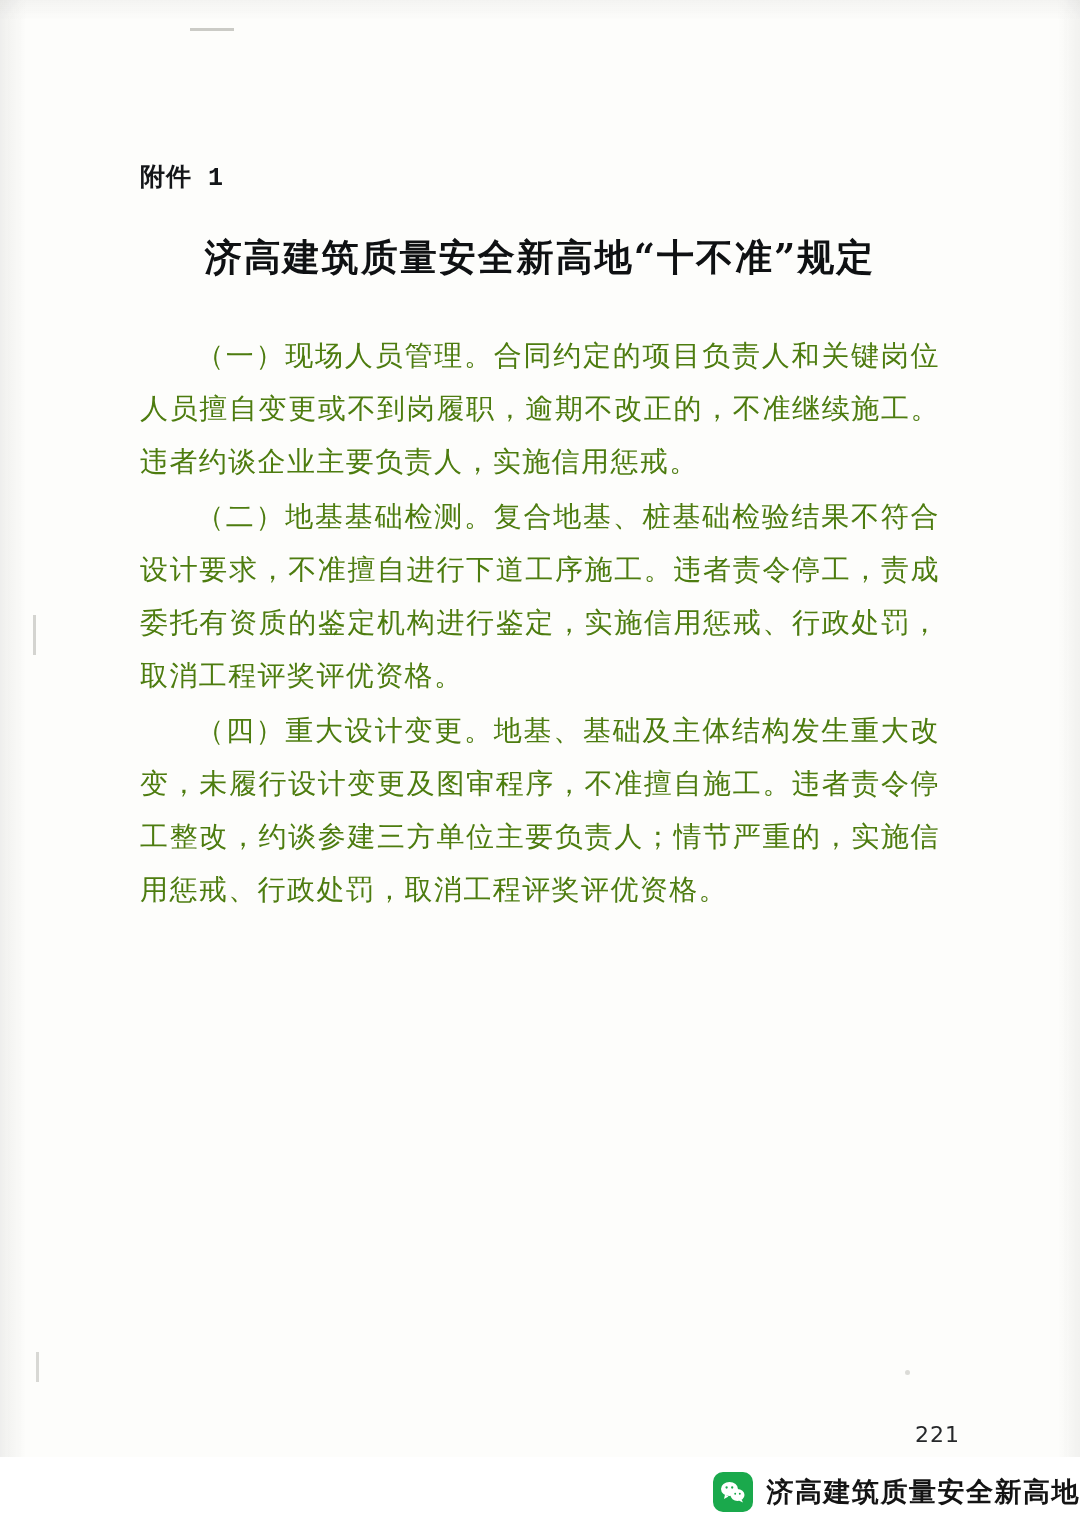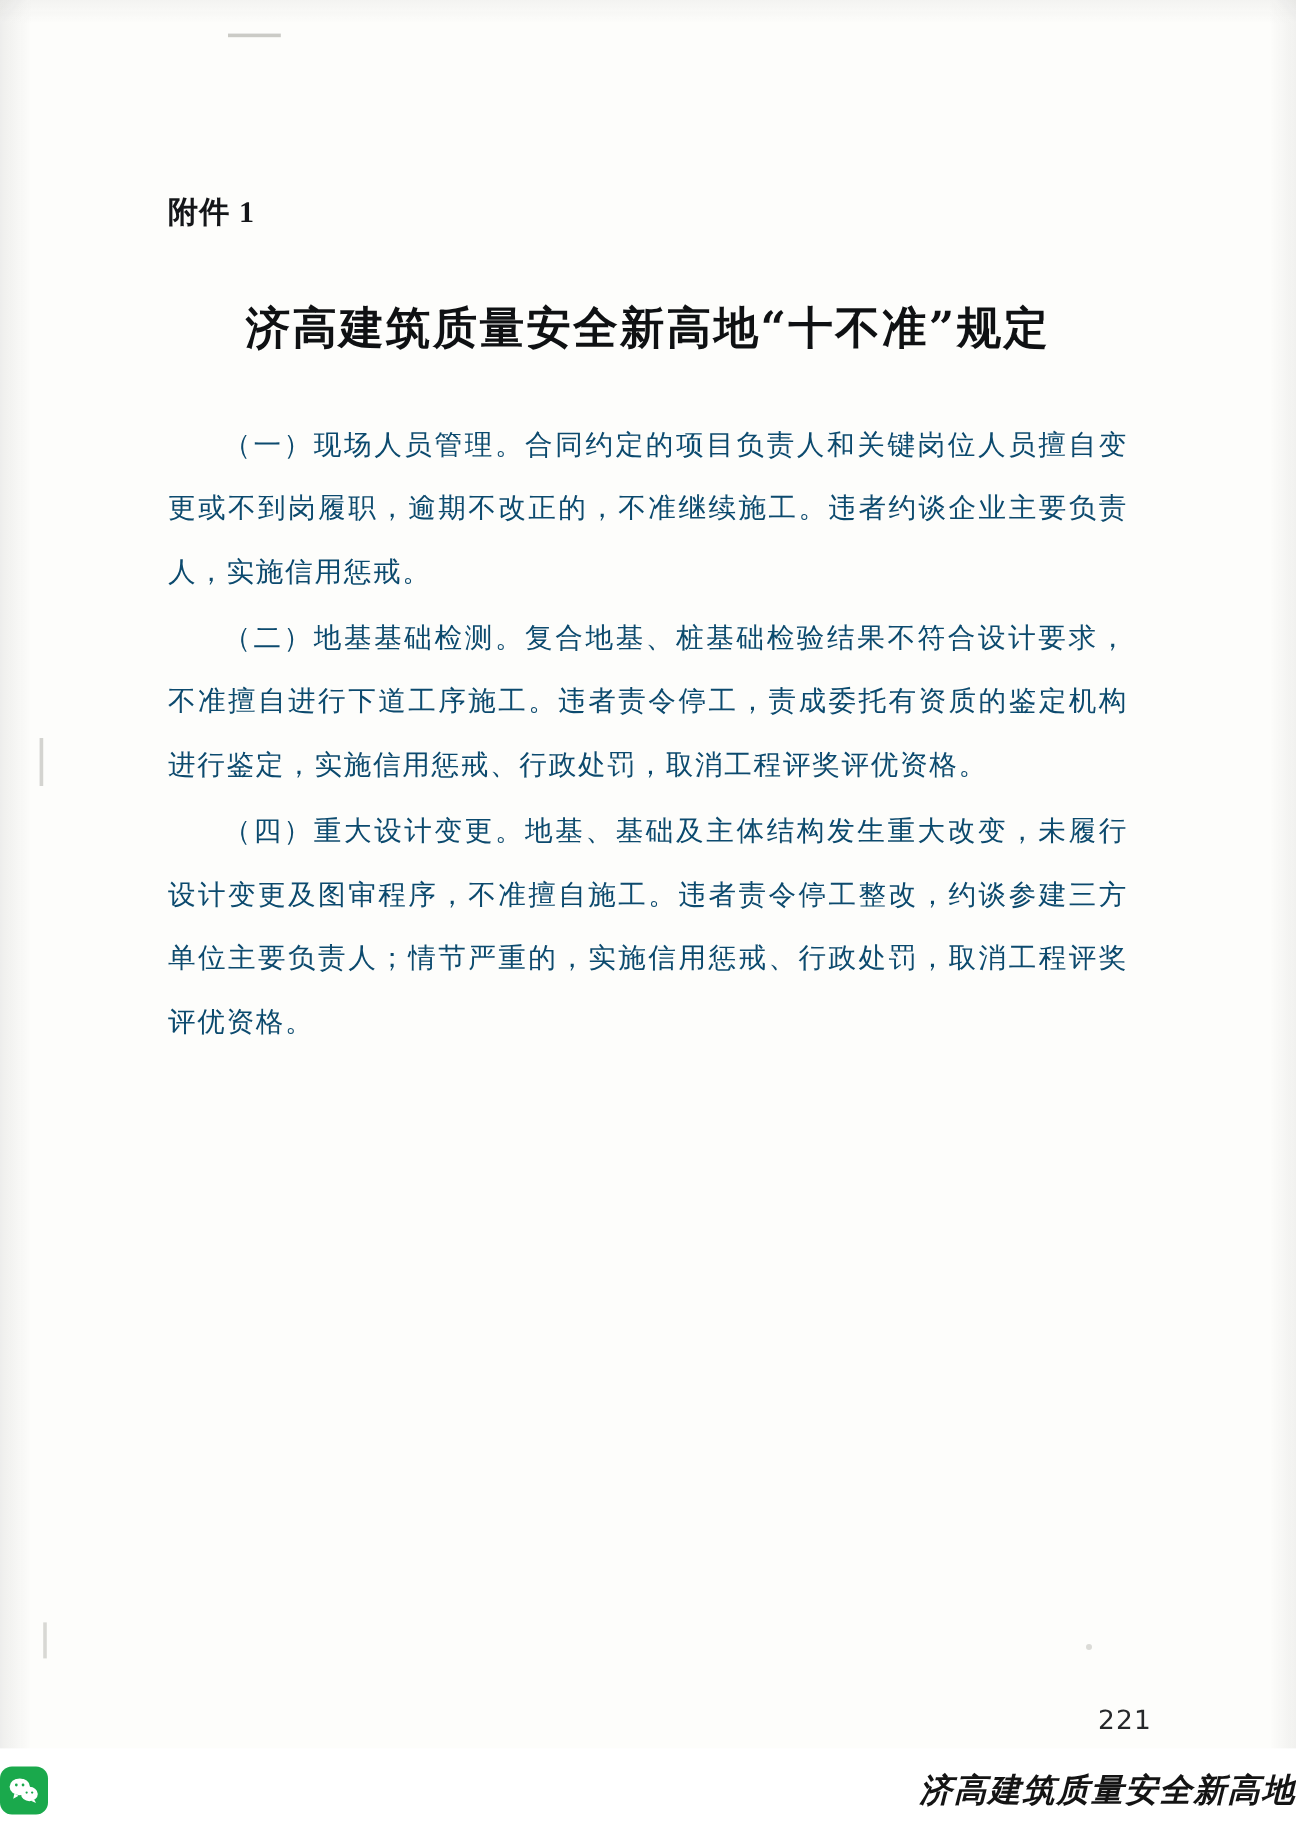--- a/index.html
+++ b/index.html
@@ -66,45 +66,45 @@
     position: absolute;
     left: 140px;
     top: 160px;
     width: 800px;
   }
 
   .attachment-label {
     font-size: 25px;
     font-weight: 700;
     letter-spacing: 1px;
-    font-family: Liberation Serif, serif;
+    font-family: Liberation Mono, monospace;
     color: #141619;
-    margin-bottom: 56px;
+    margin-bottom: 40px;
   }
 
   .doc-title {
     text-align: center;
     font-size: 37px;
     font-weight: 700;
     font-family: "DejaVu Serif", "Liberation Serif", serif;
     letter-spacing: 2px;
     color: #0f1113;
     margin: 6px 0 46px 0;
     white-space: nowrap;
   }
 
   .para {
-    font-size: 23px;
+    font-size: 28px;
     line-height: 53px;
     letter-spacing: 1.4px;
     text-align: justify;
     text-justify: inter-ideograph;
     text-indent: 2em;
     margin: 0 0 2px 0;
-    color: #0c4a6e;
+    color: #4d7c0f;
   }
 
   .page-number {
     position: absolute;
     right: 120px;
     top: 1422px;
     font-size: 22px;
     font-family: "DejaVu Sans", "Liberation Sans", sans-serif;
     color: #26282a;
     letter-spacing: 1px;
@@ -112,23 +112,22 @@
 
   .footer-watermark {
     position: absolute;
     left: 0;
     right: 0;
     bottom: 0;
     height: 70px;
     background: #ffffff;
     display: flex;
     align-items: center;
-    justify-content: space-between;
+    justify-content: flex-end;
     gap: 14px;
-    font-style: italic;
   }
   .wechat-badge {
     width: 40px;
     height: 40px;
     border-radius: 10px;
     background: #1aa94c;
     display: flex;
     align-items: center;
     justify-content: center;
   }

